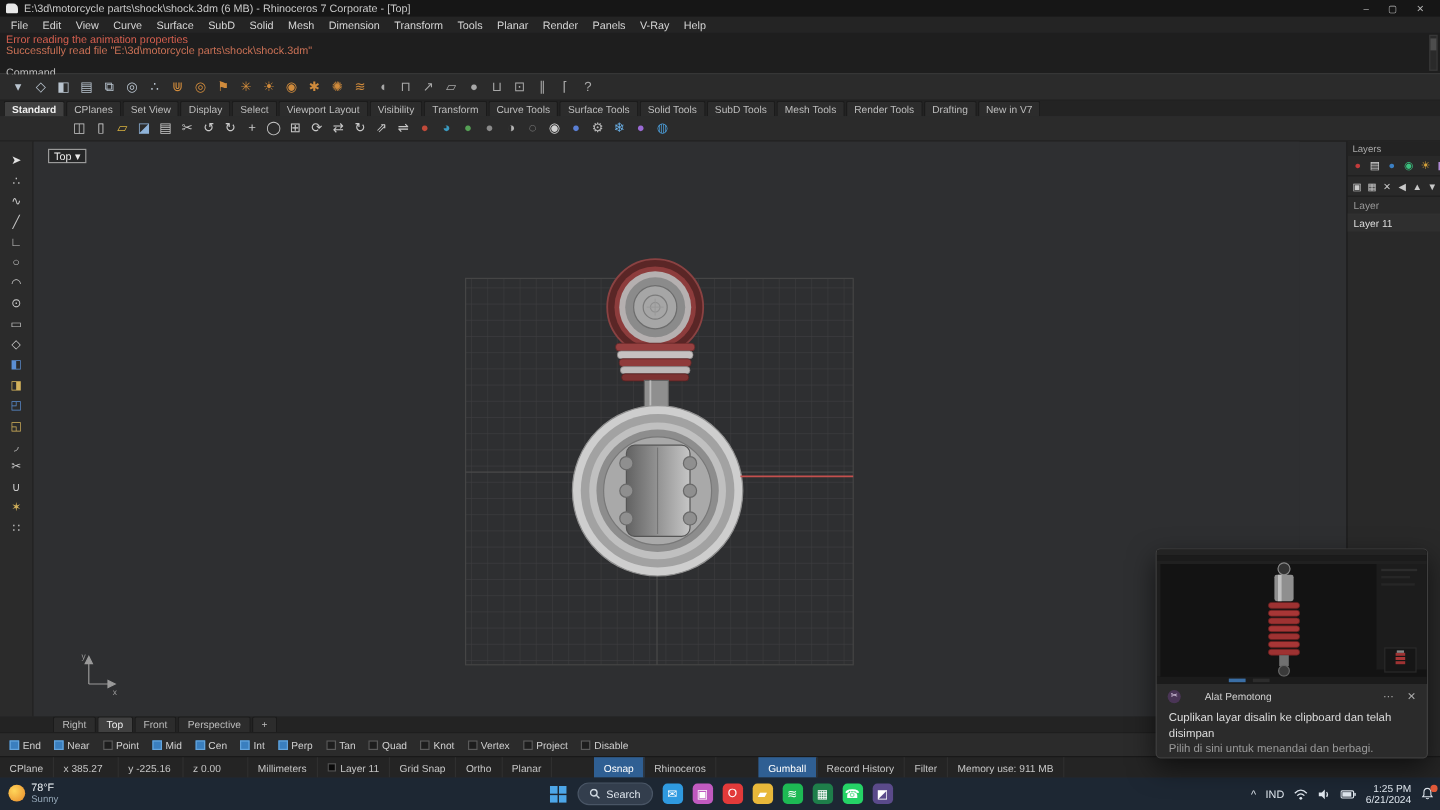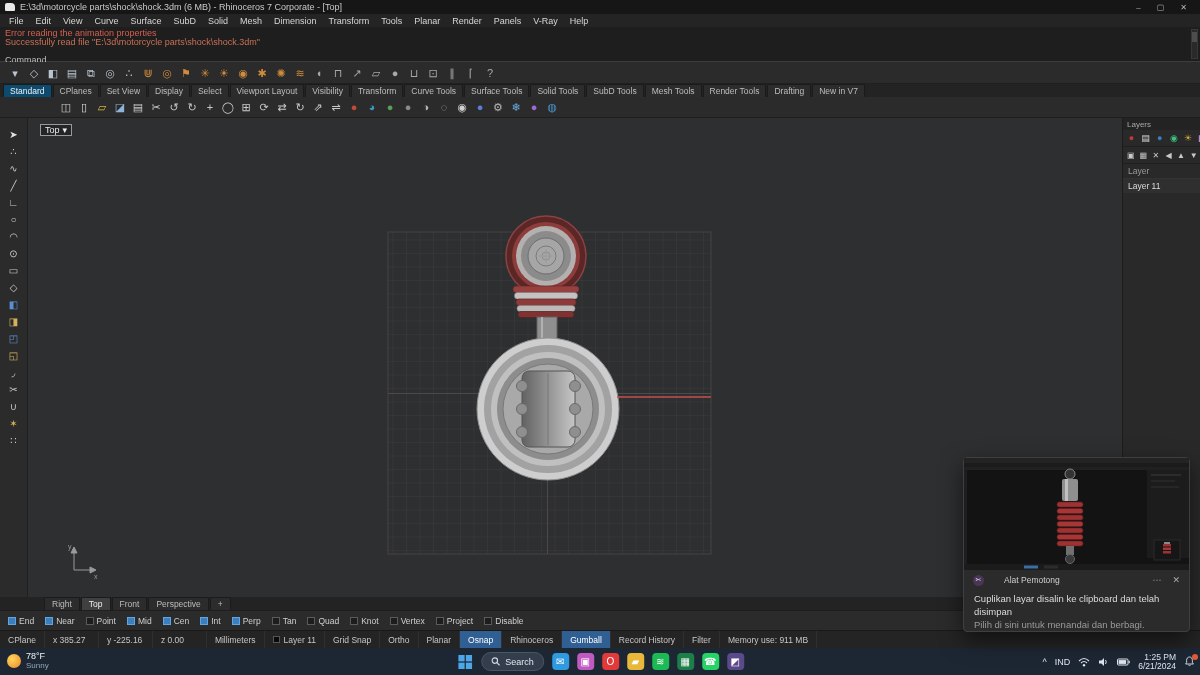--- a/index.html
+++ b/index.html
@@ -33,21 +33,21 @@
   .toolbar2{position:absolute;left:0;top:97px;width:1200px;height:21px;background:#2b2b2b;
             border-bottom:1px solid #1e1e1e;display:flex;align-items:center;padding-left:58px;gap:2px;}
   .tbicon{width:16px;height:16px;display:flex;align-items:center;justify-content:center;
           font-size:11px;line-height:16px;border-radius:2px;}
 
   
   .tabrow{position:absolute;left:0;top:84px;width:1200px;height:13px;background:#232323;
           display:flex;align-items:flex-end;padding-left:3px;gap:1px;font-size:8.5px;color:#bdbdbd;}
   .ttab{padding:1px 6px 1px 6px;background:#2c2c2c;border:1px solid #1b1b1b;border-bottom:none;
         border-radius:2px 2px 0 0;white-space:nowrap;}
-  .ttab.active{background:#0c4a6e;color:#efefef;}
+  .ttab.active{background:#404040;color:#efefef;font-weight:bold;}
 
   
   .sidebar{position:absolute;left:0;top:118px;width:28px;height:479px;background:#2b2b2b;
            border-right:1px solid #1f1f1f;display:flex;flex-direction:column;align-items:center;
            padding-top:8px;gap:1px;}
   .sbicon{width:22px;height:16px;display:flex;align-items:center;justify-content:center;
           font-size:10px;border-radius:2px;}
 
   
   .viewport{position:absolute;left:28px;top:118px;width:1055px;height:479px;background:#2e2f31;overflow:hidden;}
@@ -82,21 +82,21 @@
   .ositem{display:flex;align-items:center;gap:3px;}
   .cb{width:8px;height:8px;background:#1d1d1d;border:1px solid #5a5a5a;}
   .cb.checked{background:#3a7fbf;border-color:#63a4dd;}
 
   
   .statusrow{position:absolute;left:0;top:630px;width:1200px;height:18px;background:#242424;
              border-top:1px solid #191919;display:flex;align-items:center;font-size:8.5px;color:#c6c6c6;}
   .stitem{padding:0 8px;height:100%;display:flex;align-items:center;gap:4px;
           border-right:1px solid #2f2f2f;white-space:nowrap;}
   .stitem.coord{min-width:54px;}
-  .stitem.active{background:#2f5f93;color:#fff;}
+  .stitem.active{background:#2f5f93;color:#fff;margin-left:35px;}
   .stswatch{display:none;width:7px;height:7px;border:1px solid #555;}
   .stitem.layer .stswatch{display:inline-block;}
 
   
   .taskbar{position:absolute;left:0;top:648px;width:1200px;height:27px;background:#1d2733;}
   .weather{position:absolute;left:7px;top:3px;display:flex;align-items:center;gap:5px;}
   .sun{width:14px;height:14px;border-radius:50%;background:radial-gradient(circle at 35% 35%,#ffd65a,#e8892a);}
   .wtxt{line-height:10px;}
   .wtemp{font-size:9px;color:#eef2f6;}
   .wcond{font-size:8px;color:#93a5b5;}

